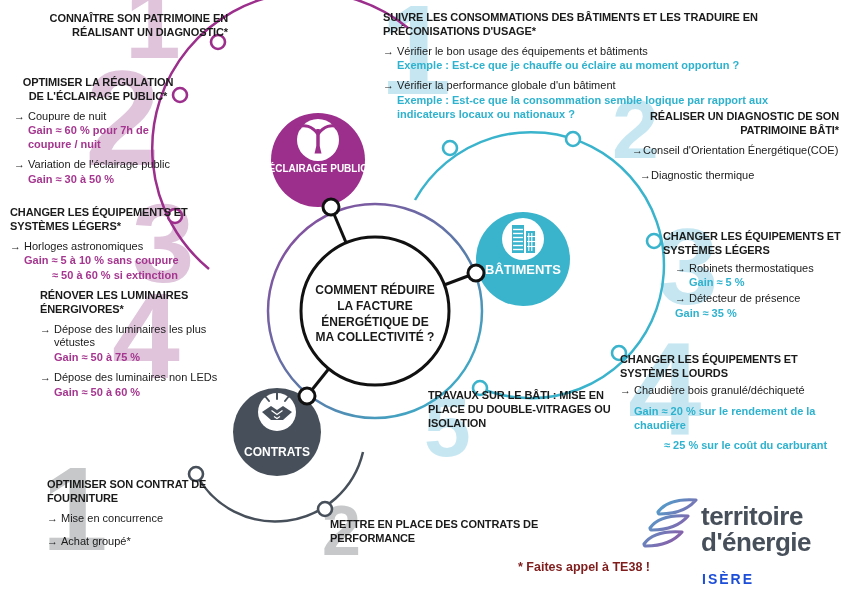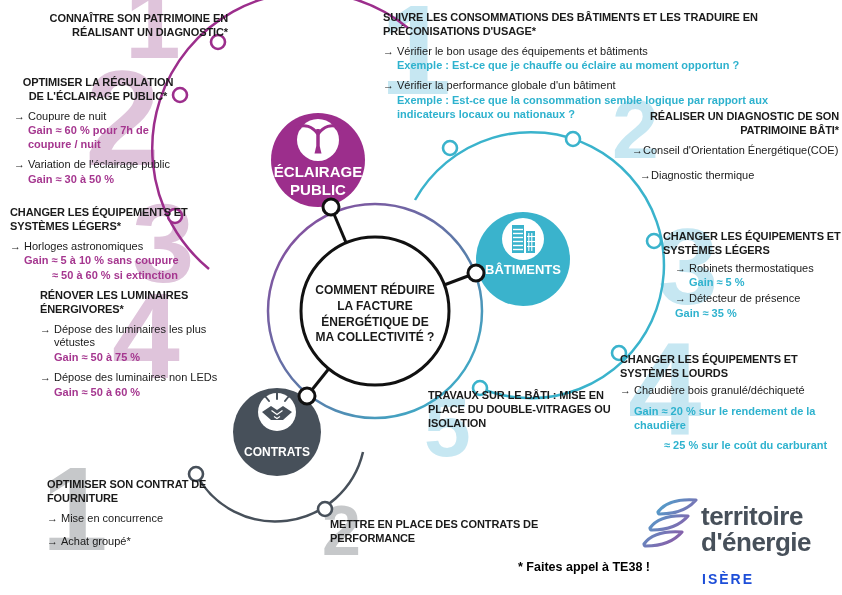--- a/index.html
+++ b/index.html
@@ -26,21 +26,21 @@
   .gain.teal{color:#2EB2CE;}
   .gain2{font-weight:700;padding-left:28px;}
   .example{font-weight:700;color:#2EB2CE;margin-left:14px;margin-top:1px;}
 
   
   .hub-label{position:absolute;z-index:2;color:#fff;font-weight:700;text-align:center;line-height:1.2;}
   .center-q{position:absolute;z-index:2;left:311px;top:283px;width:128px;text-align:center;
             font-weight:700;font-size:12px;line-height:1.32;color:#1a1a1a;}
 
   
-  .footnote{position:absolute;z-index:2;left:518px;top:560px;width:230px;font-weight:700;font-size:12.5px;color:#000000;}
+  .footnote{position:absolute;z-index:2;left:518px;top:560px;width:230px;font-weight:700;font-size:12.5px;color:#7f1d1d;}
   .logo-text{position:absolute;z-index:2;left:701px;color:#47505A;font-weight:600;font-size:26px;line-height:1.02;letter-spacing:-0.5px;}
   .logo-region{position:absolute;z-index:2;left:702px;top:571px;color:#1d4ed8;font-weight:700;font-size:14px;letter-spacing:2px;}
 </style>
 </head>
 <body>
 
 <div id="canvas">
 
   <div class="wm pink" style="left:125px;top:-22px;font-size:100px;">1</div>
   <div class="wm pink" style="left:85px;top:58px;font-size:135px;">2</div>
@@ -152,21 +152,21 @@
         <circle cx="307" cy="396" r="8"></circle>
     </g>
 
     <g fill="none" stroke="url(#gradLogo)" stroke-width="3.2" stroke-linejoin="round">
       <path d="M 658 512 Q 668 498 696 500 Q 684 514 660 514 Q 658.5 514 658 512 Z"></path>
       <path d="M 650 528 Q 660 514 688 516 Q 676 530 652 530 Q 650.5 530 650 528 Z"></path>
       <path d="M 644 544 Q 654 530 682 532 Q 670 546 646 546 Q 644.5 546 644 544 Z"></path>
     </g>
   </svg>
 
-  <div class="hub-label" style="left:268px;top:163px;width:100px;font-size:15px;">ÉCLAIRAGE PUBLIC</div>
+  <div class="hub-label" style="left:268px;top:163px;width:100px;font-size:10px;">ÉCLAIRAGE PUBLIC</div>
   <div class="hub-label" style="left:471px;top:262px;width:104px;font-size:13px;">BÂTIMENTS</div>
   <div class="hub-label" style="left:235px;top:445px;width:84px;font-size:12px;">CONTRATS</div>
 
   <div class="center-q">COMMENT RÉDUIRE LA FACTURE ÉNERGÉTIQUE DE MA COLLECTIVITÉ ?</div>
 
   <div class="sec align-r" style="left:32px;top:12px;width:196px;text-align:right;">
     <div class="sec-title">CONNAÎTRE SON PATRIMOINE EN RÉALISANT UN DIAGNOSTIC*</div>
   </div>
 
   <div class="sec" style="left:14px;top:76px;width:168px;">

